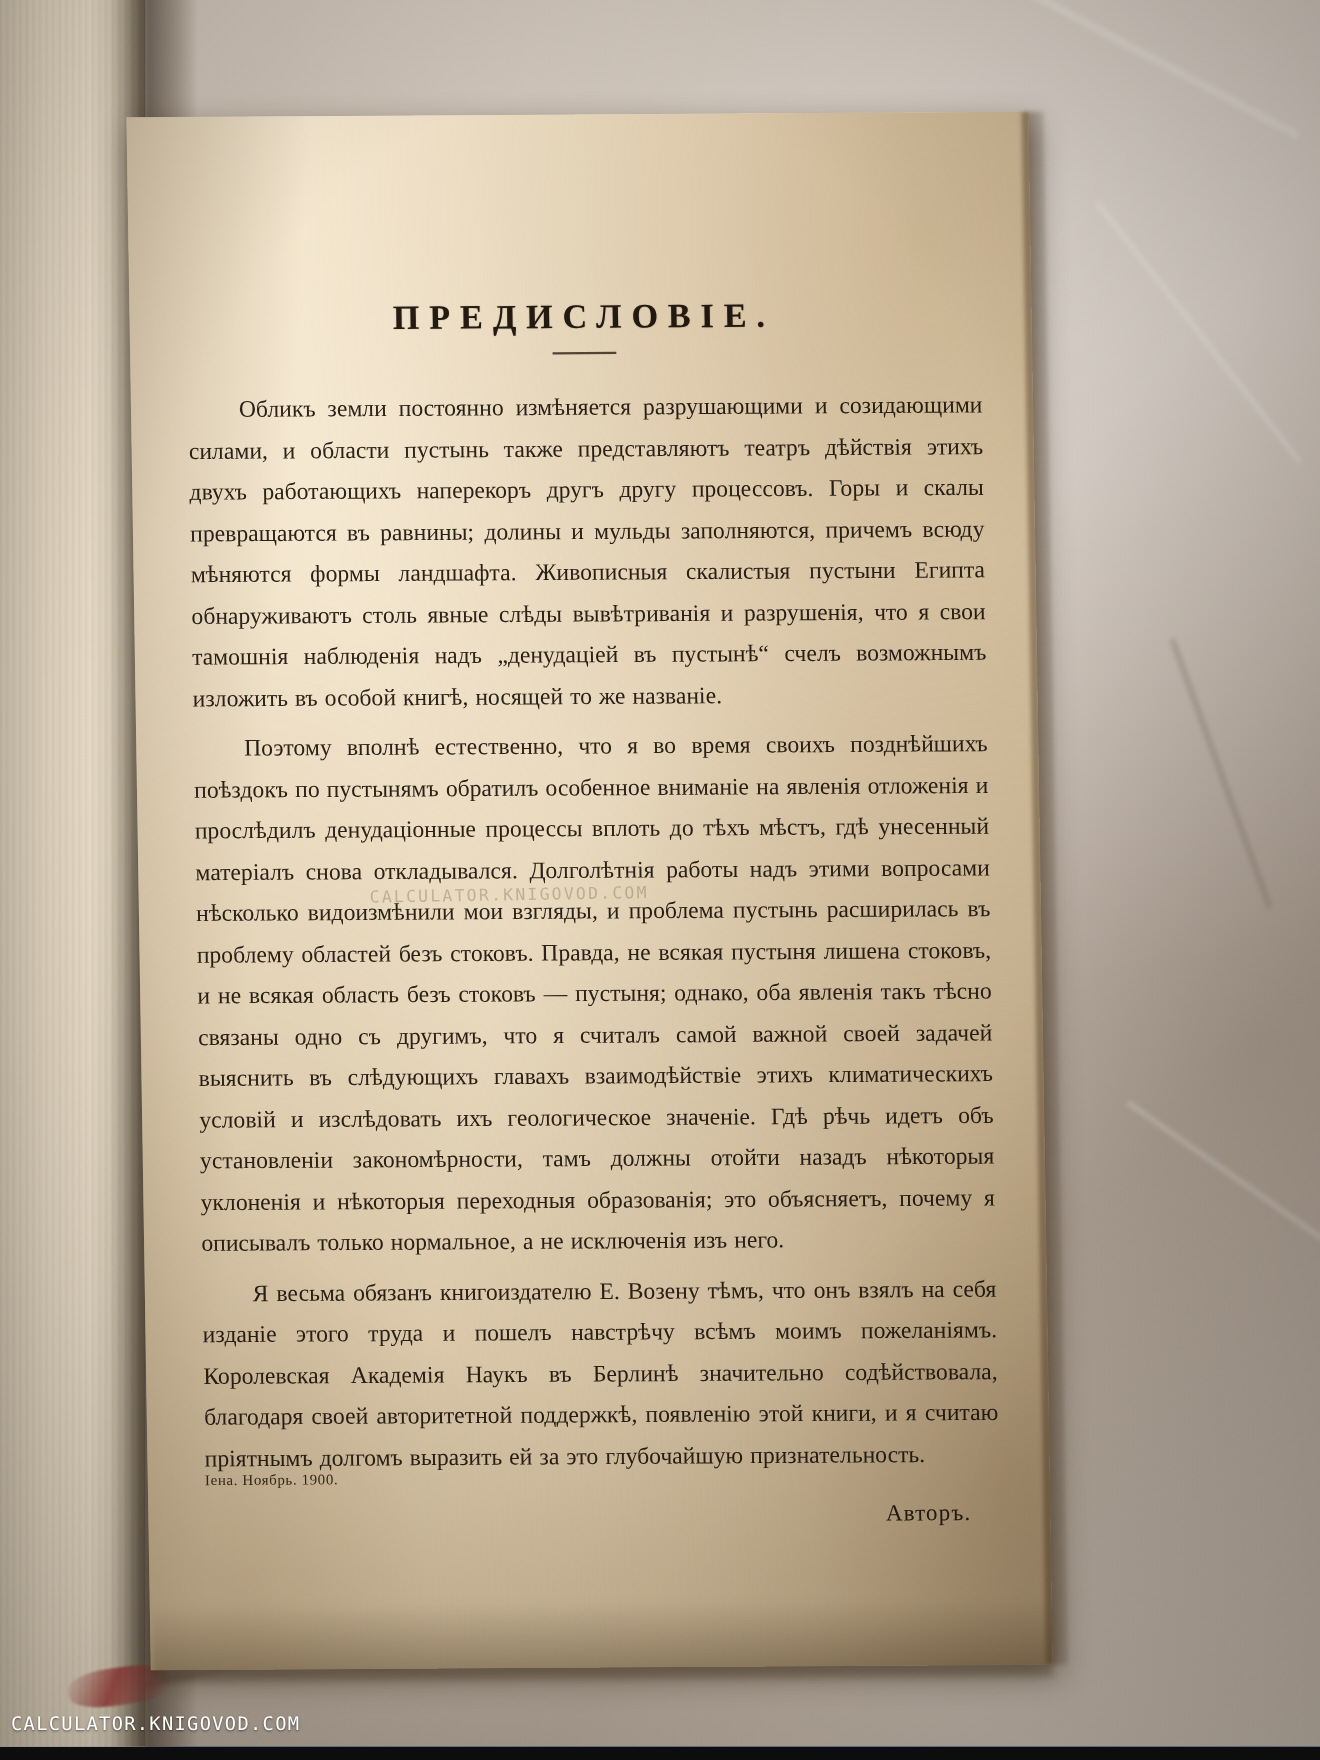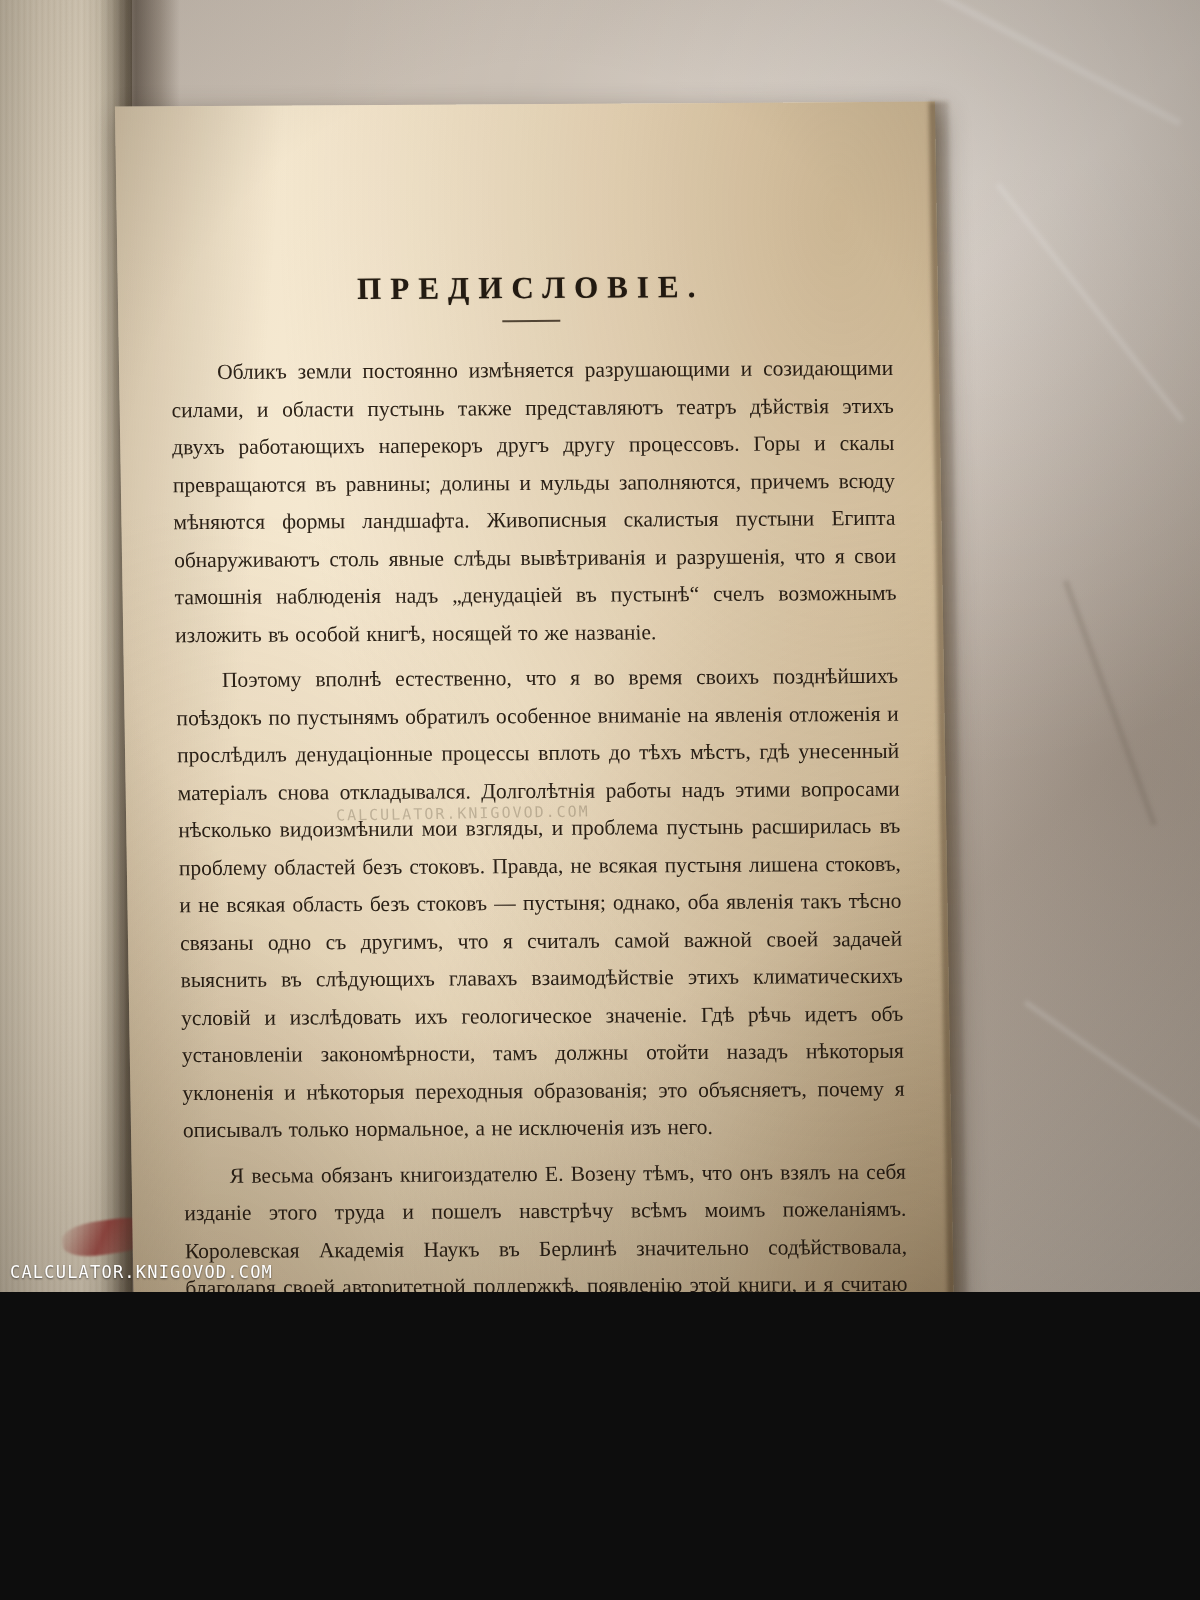--- a/index.html
+++ b/index.html
@@ -3,21 +3,21 @@
 <meta charset="utf-8">
 <style>
   html, body {
     margin: 0;
     padding: 0;
     background: #0d0d0d;
   }
   #scene {
     position: relative;
     width: 1200px;
-    height: 1292px;
+    height: 1588px;
     overflow: hidden;
     font-family: "Liberation Serif", serif;
     background: #1d4ed8;
   }
 
   
   .bg-stone {
     position: absolute;
     inset: 0;
     background:

